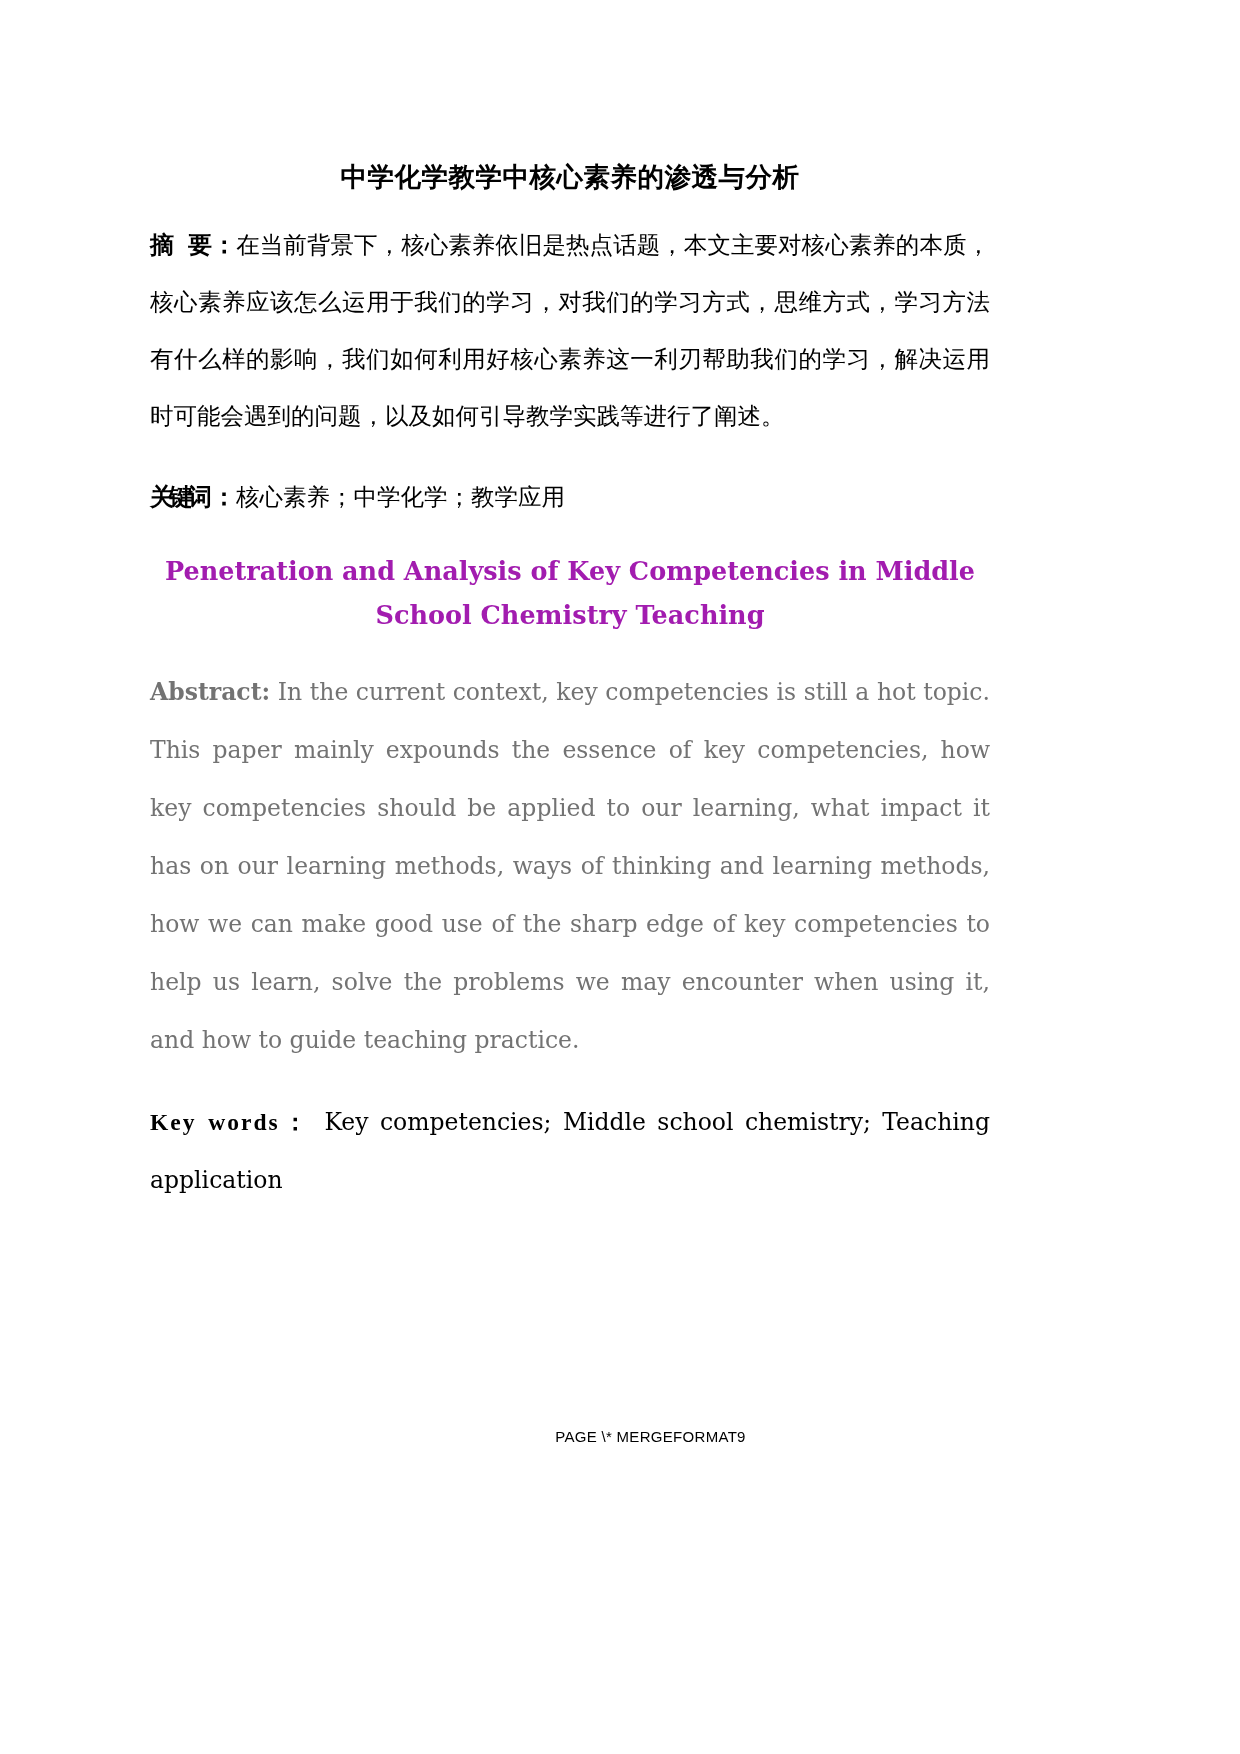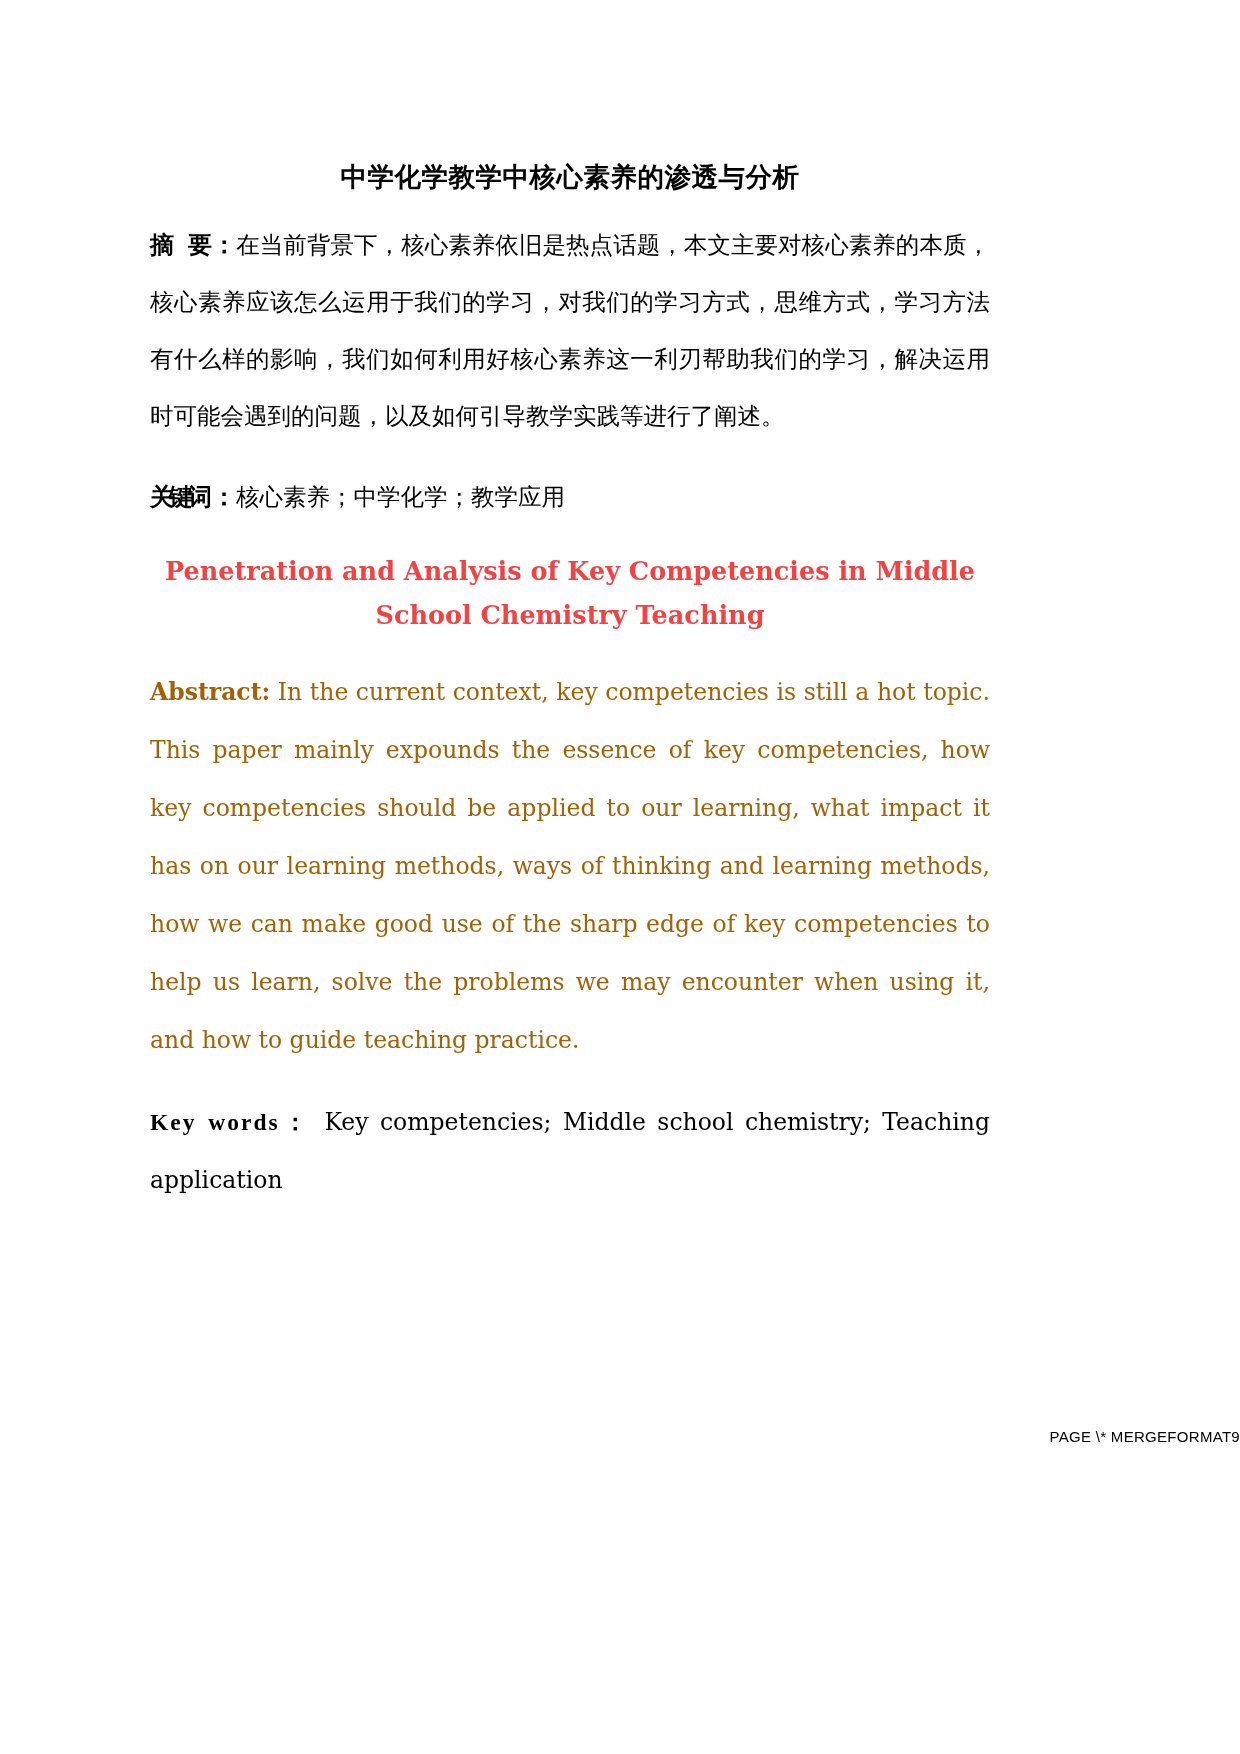--- a/index.html
+++ b/index.html
@@ -64,30 +64,30 @@
     margin-top: 0px;
   }
 
   
   .en-title {
     font-family: "DejaVu Serif", "Liberation Serif", serif;
     font-weight: bold;
     font-size: 25.5px;
     line-height: 44px;
     text-align: center;
-    color: #ef4444;
+    color: #a21caf;
     padding: 0 4px;
   }
 
   
   .en-abstract {
     font-family: "DejaVu Serif", "Liberation Serif", serif;
     font-size: 23.5px;
     line-height: 58px;
-    color: #a16207;
+    color: #737373;
     text-align: justify;
     text-align-last: left;
     margin-top: 26px;
   }
   .en-abstract .lead {
     font-weight: bold;
   }
   .en-keywords {
     font-family: "DejaVu Serif", "Liberation Serif", serif;
     font-size: 23.5px;
@@ -102,21 +102,21 @@
     letter-spacing: 2px;
     font-family: Liberation Serif, serif;
   }
 
   
   .footer {
     position: absolute;
     left: 18px;
     right: 0;
     top: 1428px;
-    text-align: right;
+    text-align: center;
     font-family: "Liberation Sans", "DejaVu Sans", sans-serif;
     font-size: 15px;
     color: #000000;
     letter-spacing: 0.3px;
     padding-left: 43px;
   }
 </style>
 </head>
 <body>
 

